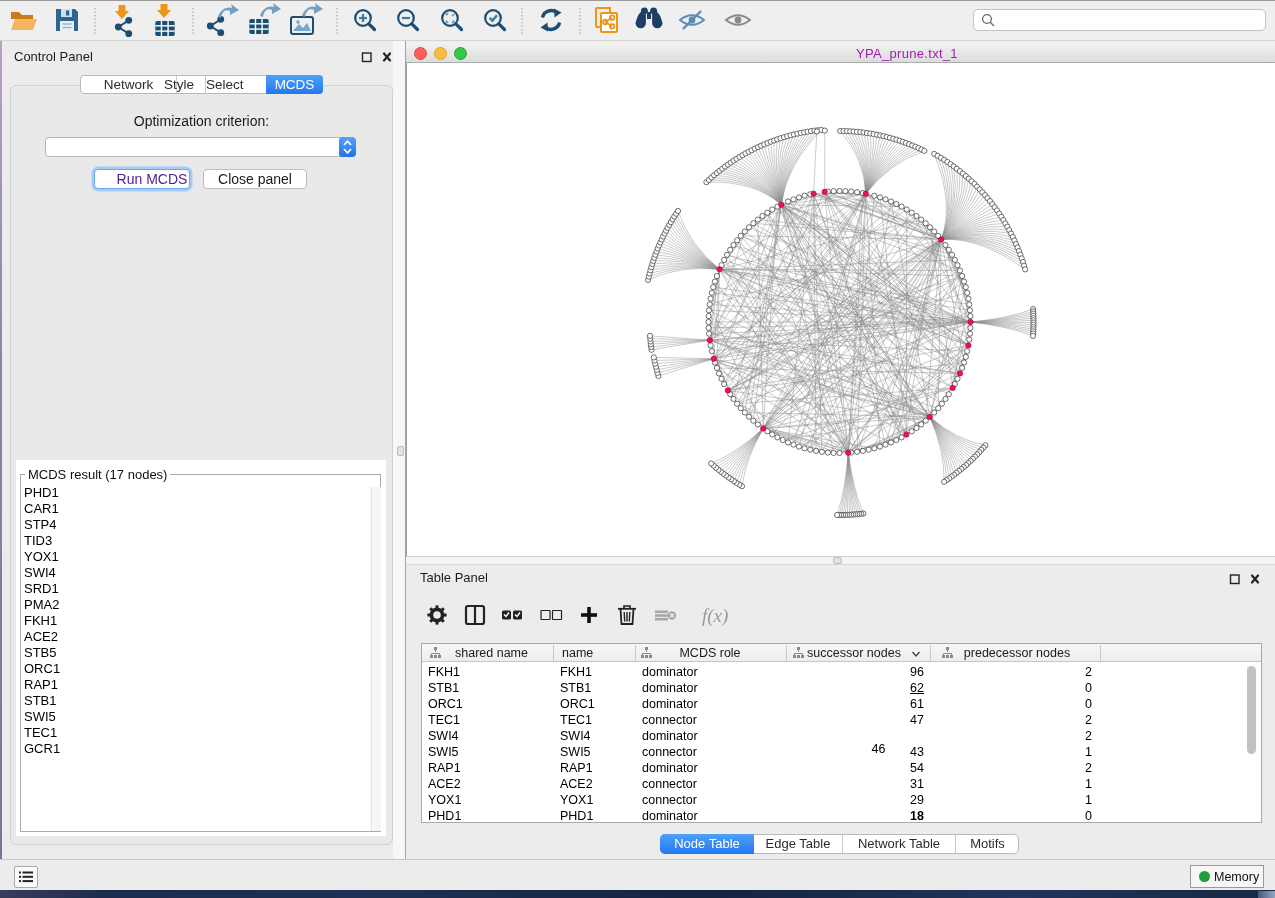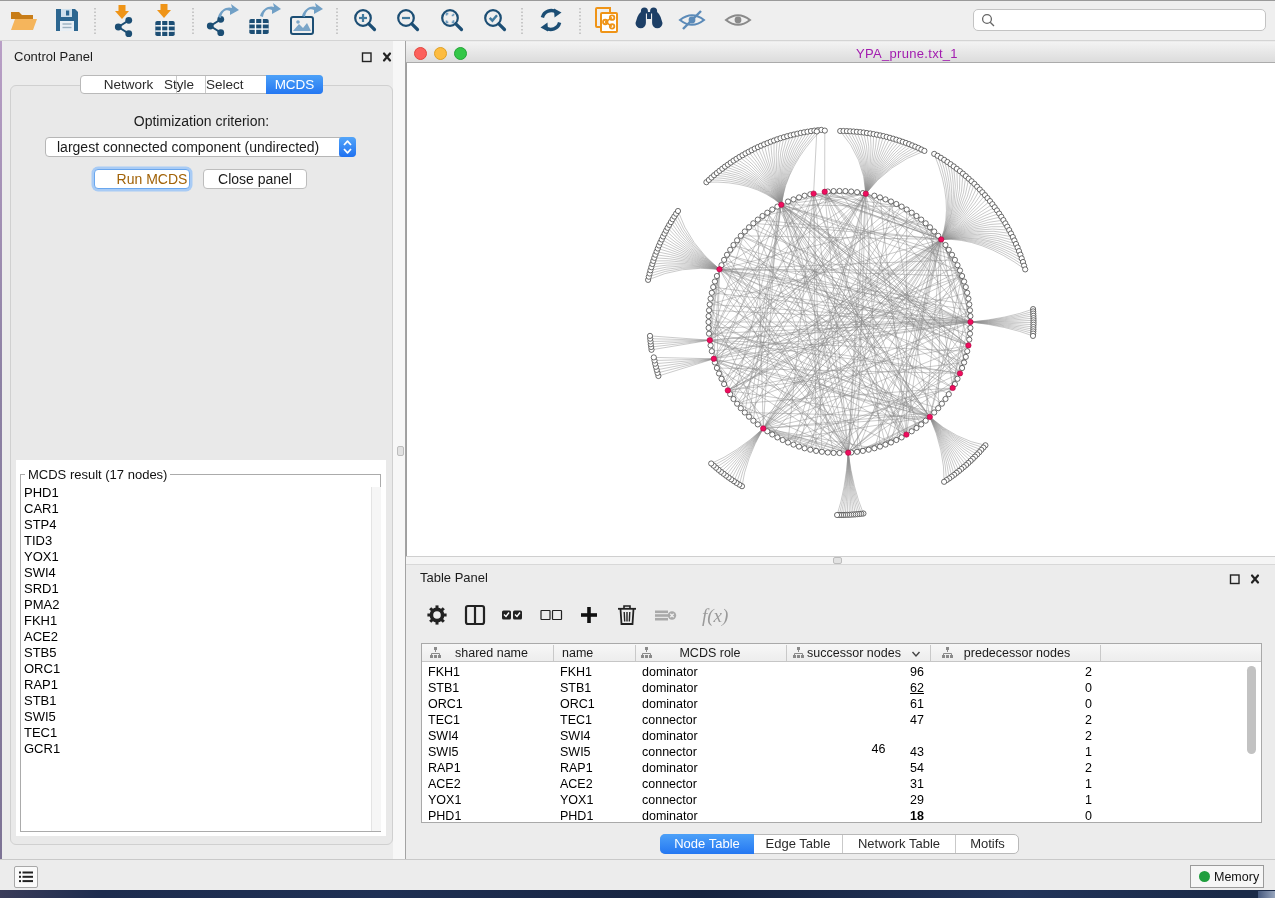--- a/index.html
+++ b/index.html
@@ -172,29 +172,28 @@
 
 <div class="abs" style="left:80px;top:75px;width:243px;height:19px;background:#fff;border:1px solid #b9b9b9;border-radius:4px;font-size:13.5px;color:#2b2b2b;">
   <div class="abs" style="left:0;top:0;width:96px;height:17px;line-height:17px;text-align:center;border-right:1px solid #c9c9c9;">Network</div>
   <div class="abs" style="left:72px;top:0;width:53px;height:17px;line-height:17px;text-align:center;border-right:1px solid #c9c9c9;">Style</div>
   <div class="abs" style="left:125px;top:0;width:61px;height:17px;line-height:17px;text-align:left;">Select</div>
   <div class="abs" style="left:185px;top:-1px;width:57px;height:19px;line-height:19px;text-align:center;background:linear-gradient(#4da1f8,#2477f2);color:#fff;border-radius:0 4px 4px 0;">MCDS</div>
 </div>
 <div class="abs" style="left:0;top:113px;width:403px;height:16px;text-align:center;font-size:14px;color:#1b1b1b;">Optimization criterion:</div>
 
 <div class="abs" style="left:45px;top:137px;width:311px;height:20px;background:#fff;border:1px solid #b6b6b6;border-radius:4px;">
-  <div class="abs" style="left:11px;top:1px;width:290px;height:17px;line-height:17px;font-size:14px;color:#1b1b1b;">largest connected component (undirected)</div>
   <div class="abs" style="right:-1px;top:-1px;width:17px;height:20px;background:linear-gradient(#53a5f9,#1f71f1);border-radius:3px 4px 4px 3px;">
     <svg width="17" height="20" viewBox="0 0 17 20">
         <path d="M 5 8 L 8.5 4.2 L 12 8 M 5 12 L 8.5 15.8 L 12 12" fill="none" stroke="#fff" stroke-width="1.7" stroke-linejoin="round"></path>
       </svg>
   </div>
 </div>
 
-<div class="abs" style="left:94px;top:169px;width:96px;height:20px;background:#fff;border:1px solid #6aa7ee;border-radius:4px;box-shadow:0 0 0 2.5px #a8cbf5;font-size:14px;color:#a16207;text-align:center;line-height:18px;padding-left:20px;">Run MCDS</div>
+<div class="abs" style="left:94px;top:169px;width:96px;height:20px;background:#fff;border:1px solid #6aa7ee;border-radius:4px;box-shadow:0 0 0 2.5px #a8cbf5;font-size:14px;color:#4c1d95;text-align:center;line-height:18px;padding-left:20px;">Run MCDS</div>
 <div class="abs" style="left:203px;top:169px;width:104px;height:20px;background:#fff;border:1px solid #bdbdbd;border-radius:4px;font-size:14px;color:#1b1b1b;text-align:center;line-height:18px;">Close panel</div>
 
 <div class="abs" style="left:16px;top:460px;width:370px;height:376px;background:#fff;"></div>
 <div class="abs" style="left:20px;top:474px;width:361px;height:358px;border:1px solid #ababab;"></div>
 <div class="abs" style="left:25px;top:467px;height:14px;background:#fff;padding:0 3px;font-size:13px;color:#111;">MCDS result (17 nodes)</div>
 <div class="abs" style="left:371px;top:487px;width:10px;height:344px;background:#f6f6f6;border-left:1px solid #e4e4e4;"></div>
 <div class="abs" style="left:24px;top:485px;font-size:13px;line-height:16px;color:#000;">PHD1<br>CAR1<br>STP4<br>TID3<br>YOX1<br>SWI4<br>SRD1<br>PMA2<br>FKH1<br>ACE2<br>STB5<br>ORC1<br>RAP1<br>STB1<br>SWI5<br>TEC1<br>GCR1</div>
 
 <div class="abs" style="left:393px;top:41px;width:13px;height:818px;background:#f7f7f7;border-right:1px solid #a3a3a3;"></div>
 <div class="abs" style="left:397px;top:446px;width:7px;height:10px;background:#e2e2e2;border:1px solid #bdbdbd;border-radius:2px;"></div>

